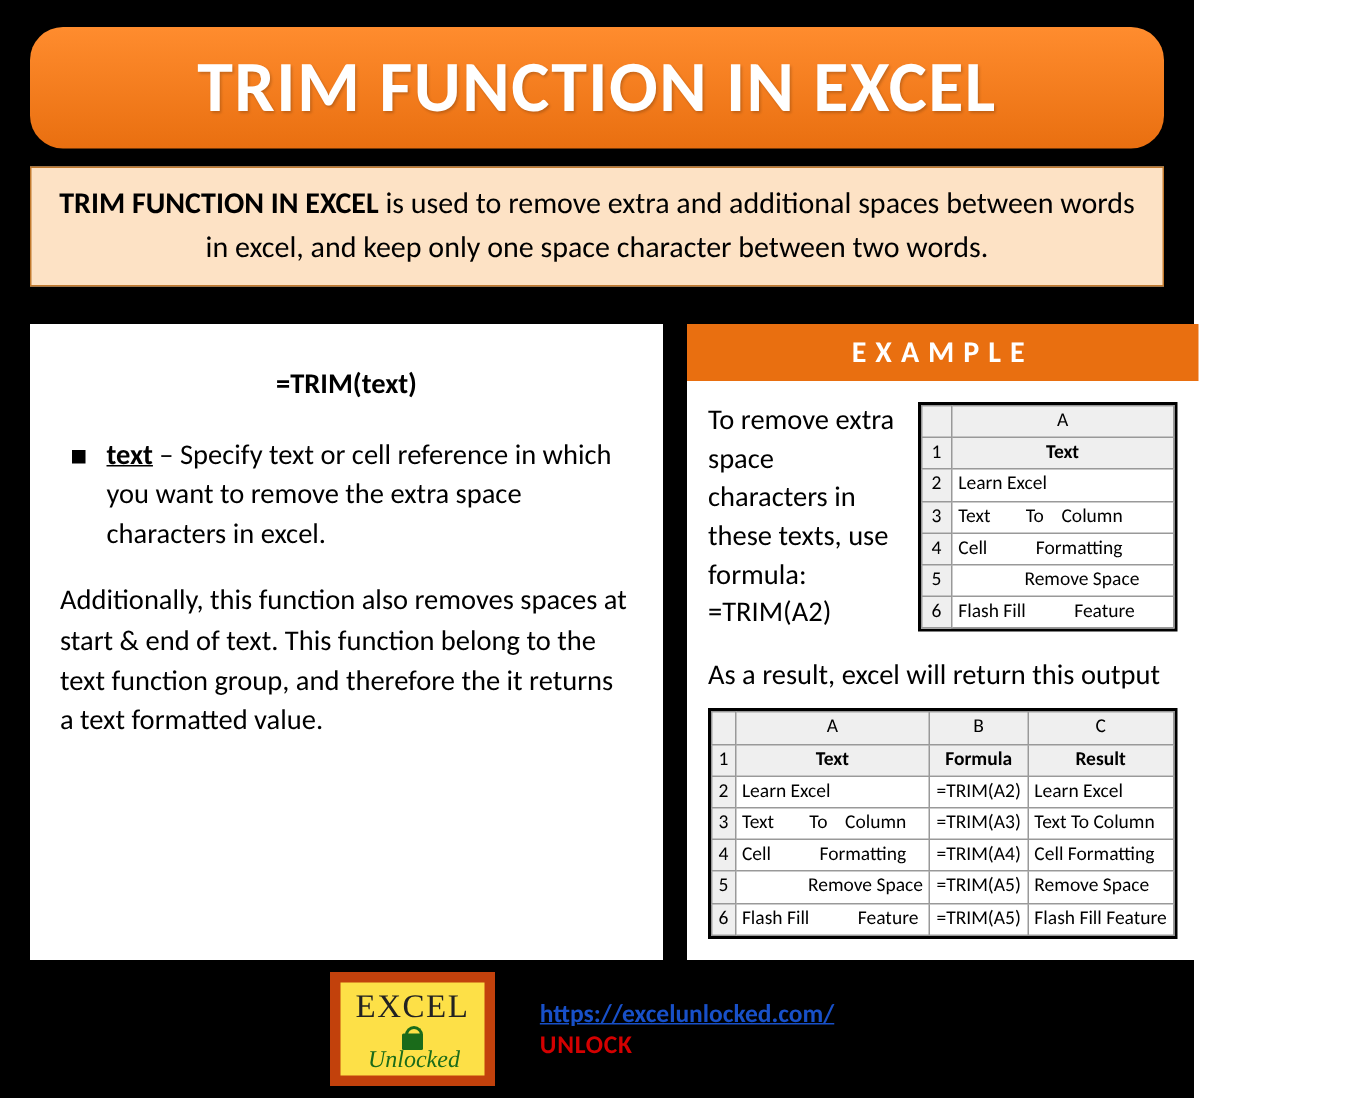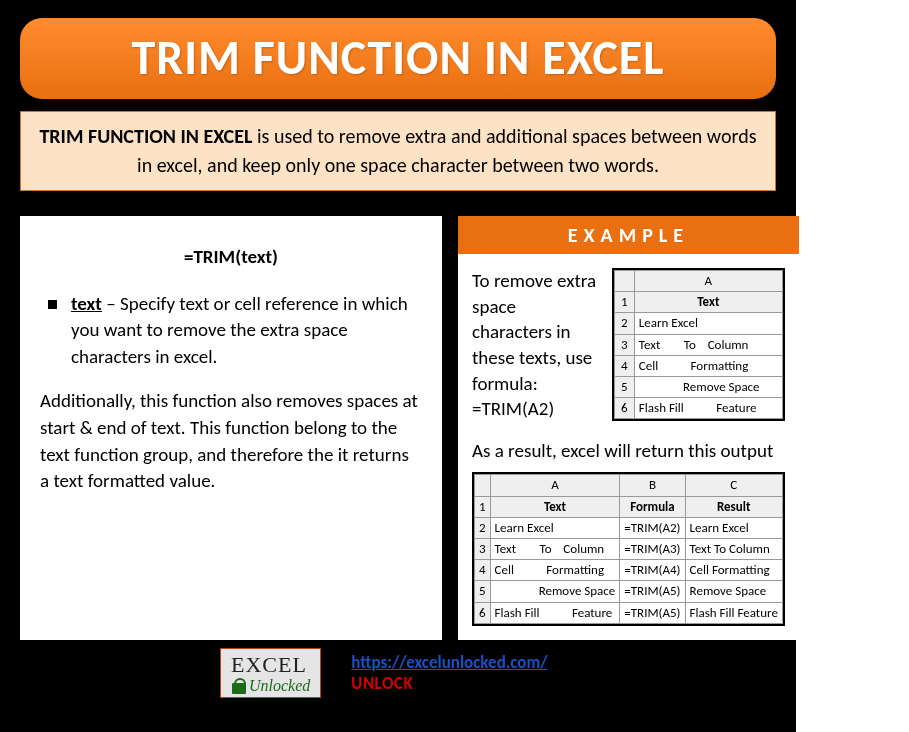--- a/index.html
+++ b/index.html
@@ -69,21 +69,21 @@
   .mini-table.t1 td.cellA { width: 148px; }
   .mini-table.t2 td.cellA { width: 144px; }
   .mini-table.t2 td.cellB { width: 84px; text-align: center; }
   .mini-table.t2 td.cellC { width: 108px; }
   .result-label { font-size: 19px; margin: 16px 0 8px 0; }
   .footer {
     display: flex; align-items: center; gap: 30px;
     margin-top: 8px; padding-left: 200px;
   }
   .logo {
-    background: #e5e5e5; border: 1px solid #c2410c; padding: 3px 10px 3px 10px;
+    background: #fde047; border: 7px solid #c2410c; padding: 3px 10px 3px 10px;
     display: flex; align-items: center; gap: 2px;
   }
   .logo-left { font-family: Georgia, serif; font-size: 22px; letter-spacing: 1px; color: #222; }
   .logo-right { font-family: cursive; font-size: 16px; font-style: italic; color: #1a6b1a; line-height: 0.9; margin-left: 2px;}
   .logo-lock { width: 14px; height: 16px; display: inline-block; position: relative; margin: 0 1px; vertical-align: -2px;}
   .logo-lock::before { content:''; position:absolute; top:5px; left:0; width:14px; height:11px; background:#1a6b1a; border-radius:1px;}
   .logo-lock::after { content:''; position:absolute; top:0; left:2px; width:8px; height:8px; border:2px solid #1a6b1a; border-radius:6px 6px 0 0; border-bottom:none;}
   .footer-links { font-size: 17px; }
   .footer-links a { color: #1850c8; text-decoration: underline; font-weight: 600; }
   .footer-links .unlock { color: #d40000; font-weight: 700; letter-spacing: 0.5px; }
@@ -209,21 +209,21 @@
     </div>
 
   </div>
 
   <div class="footer">
     <div class="logo">
       <div>
         <div class="logo-left">
           <span>EXCEL</span>
         </div>
-        <div style="display:flex;align-items:center;">
+        <div style="display:flex;align-items:center;flex-direction:column;">
           <span class="logo-lock"></span>
           <span class="logo-right">Unlocked</span>
         </div>
       </div>
     </div>
     <div class="footer-links">
       <a>https://excelunlocked.com/</a><br>
       <span class="unlock">UNLOCK</span>
     </div>
   </div>

